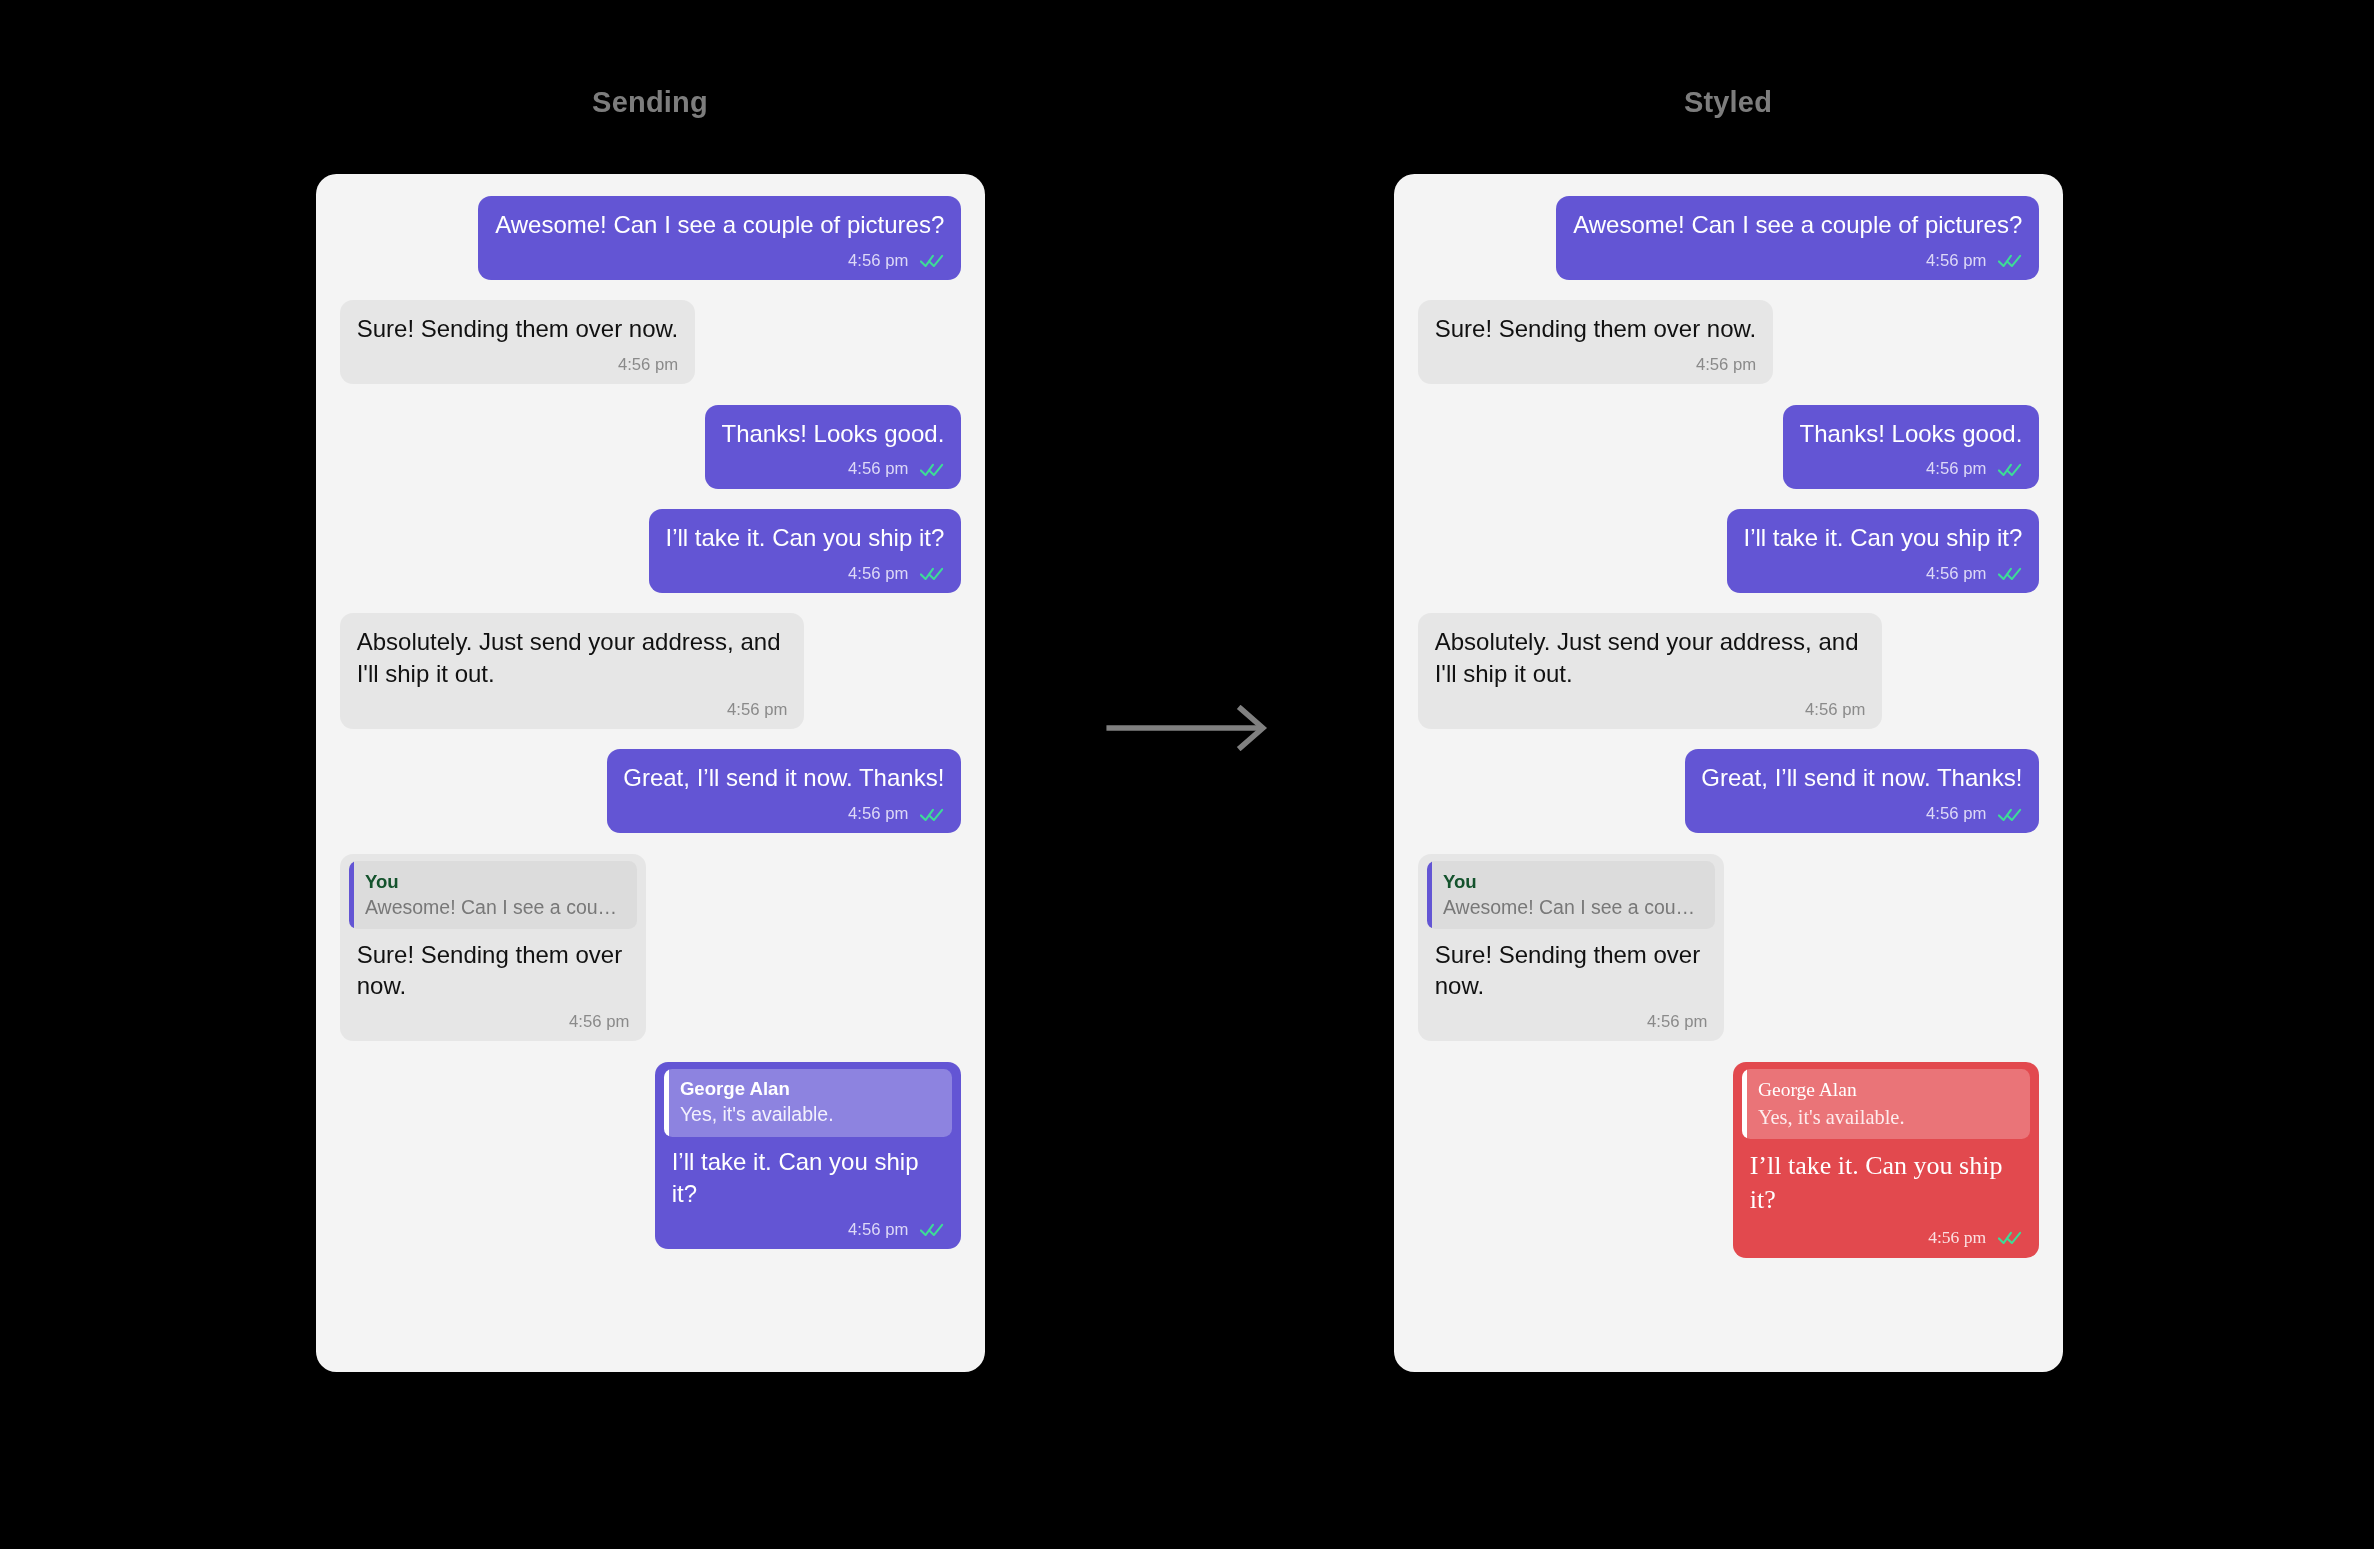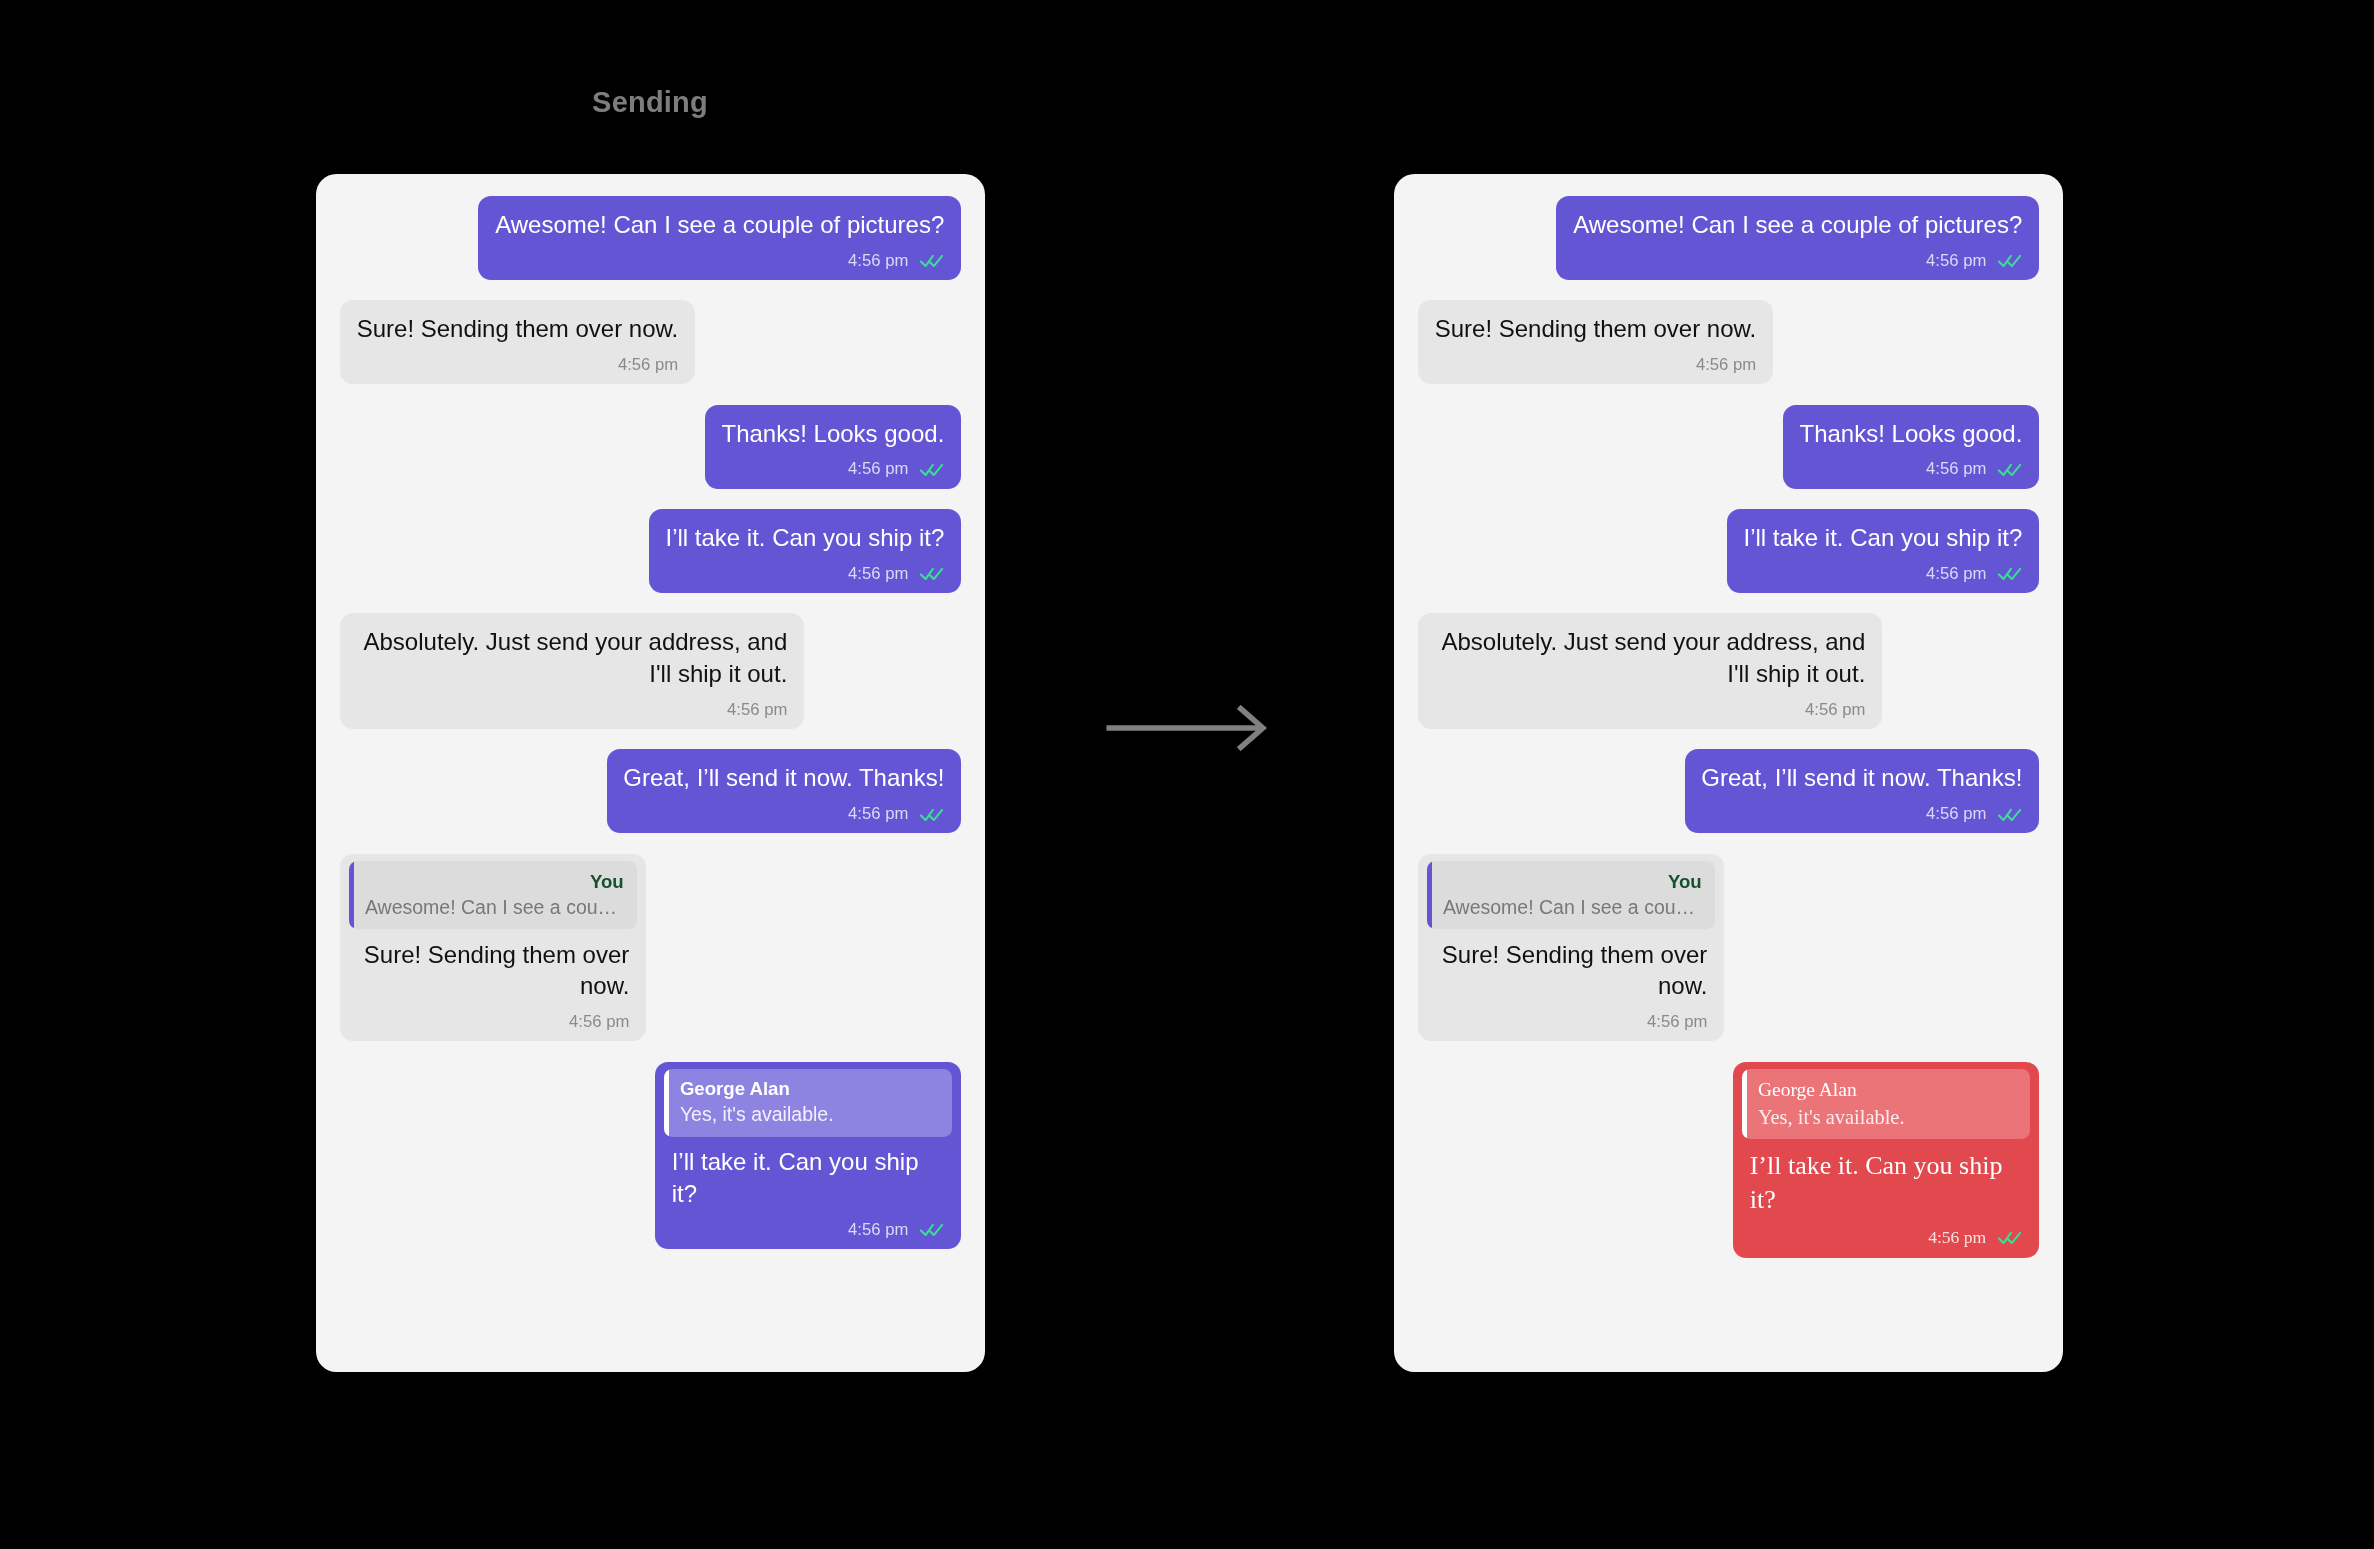--- a/index.html
+++ b/index.html
@@ -73,21 +73,20 @@
     padding: 13px 16.7px 9.3px 16.7px;
     position: relative;
   }
   .bubble.out {
     background: #6355d4;
     color: #ffffff;
   }
   .bubble.in {
     background: #e6e6e6;
     color: #111111;
-    text-align: right;
   }
   .bubble.styled-red {
     background: #e2494e;
     color: #ffffff;
     font-family: "Liberation Serif", serif;
   }
 
   .bubble .text {
     font-size: 24px;
     line-height: 1.32;
@@ -156,20 +155,21 @@
   .bubble.styled-red .quote-bar  { background: #ffffff; }
   .bubble.styled-red .quote-name { color: #ffffff; font-weight: normal; font-size: 19.5px; }
   .bubble.styled-red .quote-text { color: #fdeced; font-size: 20.4px; }
 </style>
 </head>
 <body>
 
 <div class="stage">
 
   <div class="col-title left">Sending</div>
+  <div class="col-title right">Styled</div>
 
   <svg class="arrow" viewBox="0 0 190 50">
     <line x1="2" y1="25" x2="170" y2="25" stroke="#808080" stroke-width="6"></line>
     <polyline points="148,4 172,25 148,46" fill="none" stroke="#808080" stroke-width="6" stroke-linecap="square" stroke-linejoin="miter"></polyline>
   </svg>
 
   <div class="panel left" id="panel-default">
       <div class="row out">
         <div class="bubble out">
           <div class="text">Awesome! Can I see a couple of pictures?</div>

